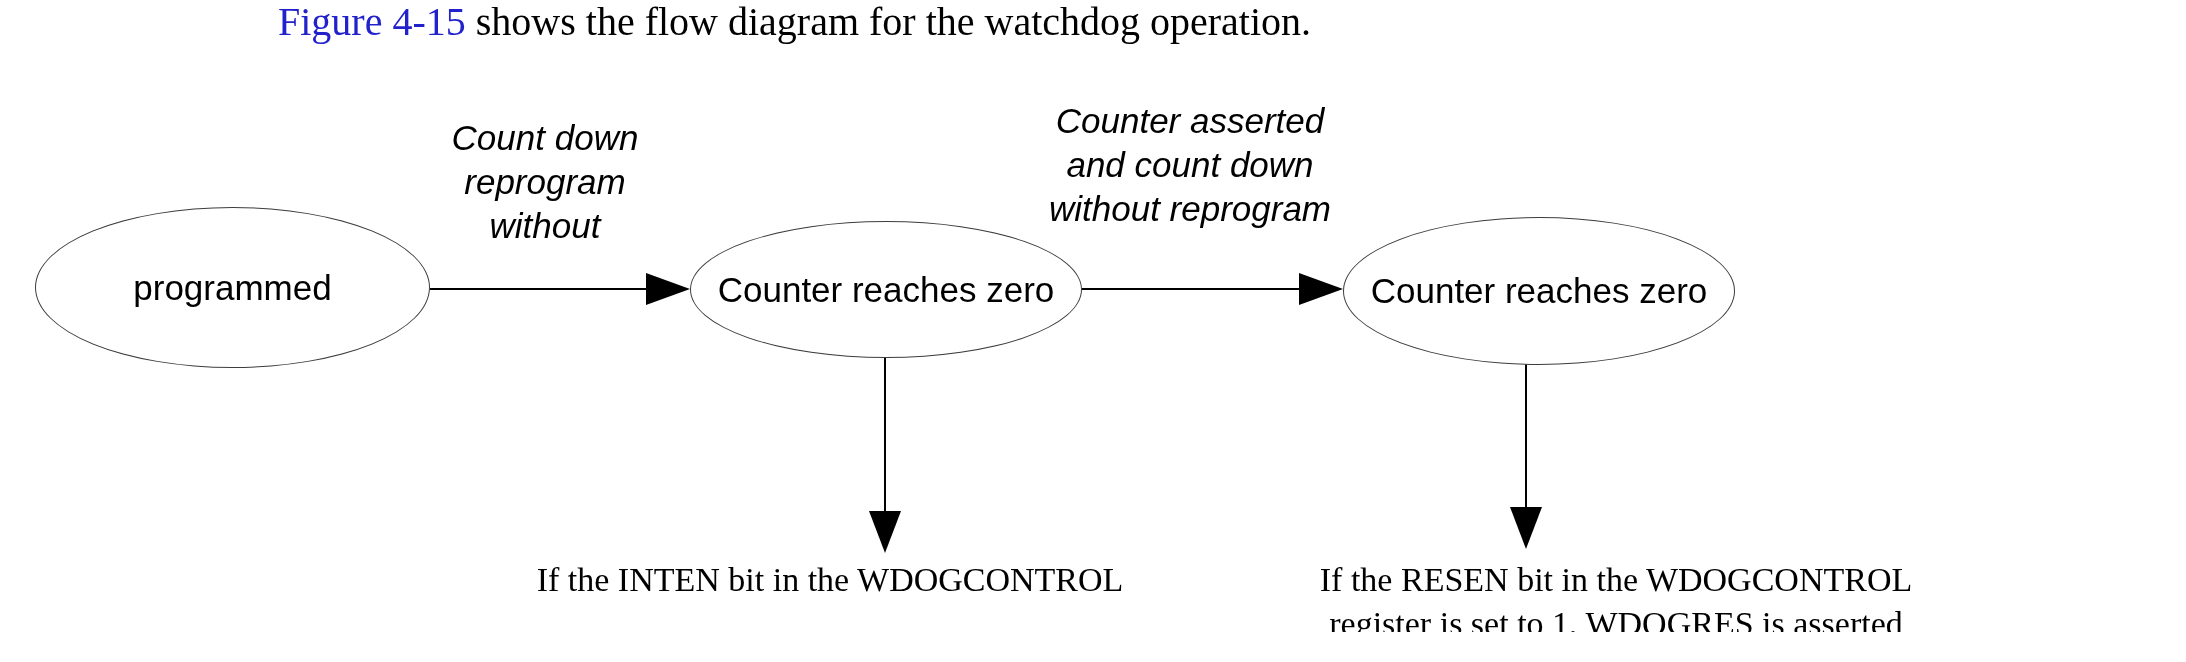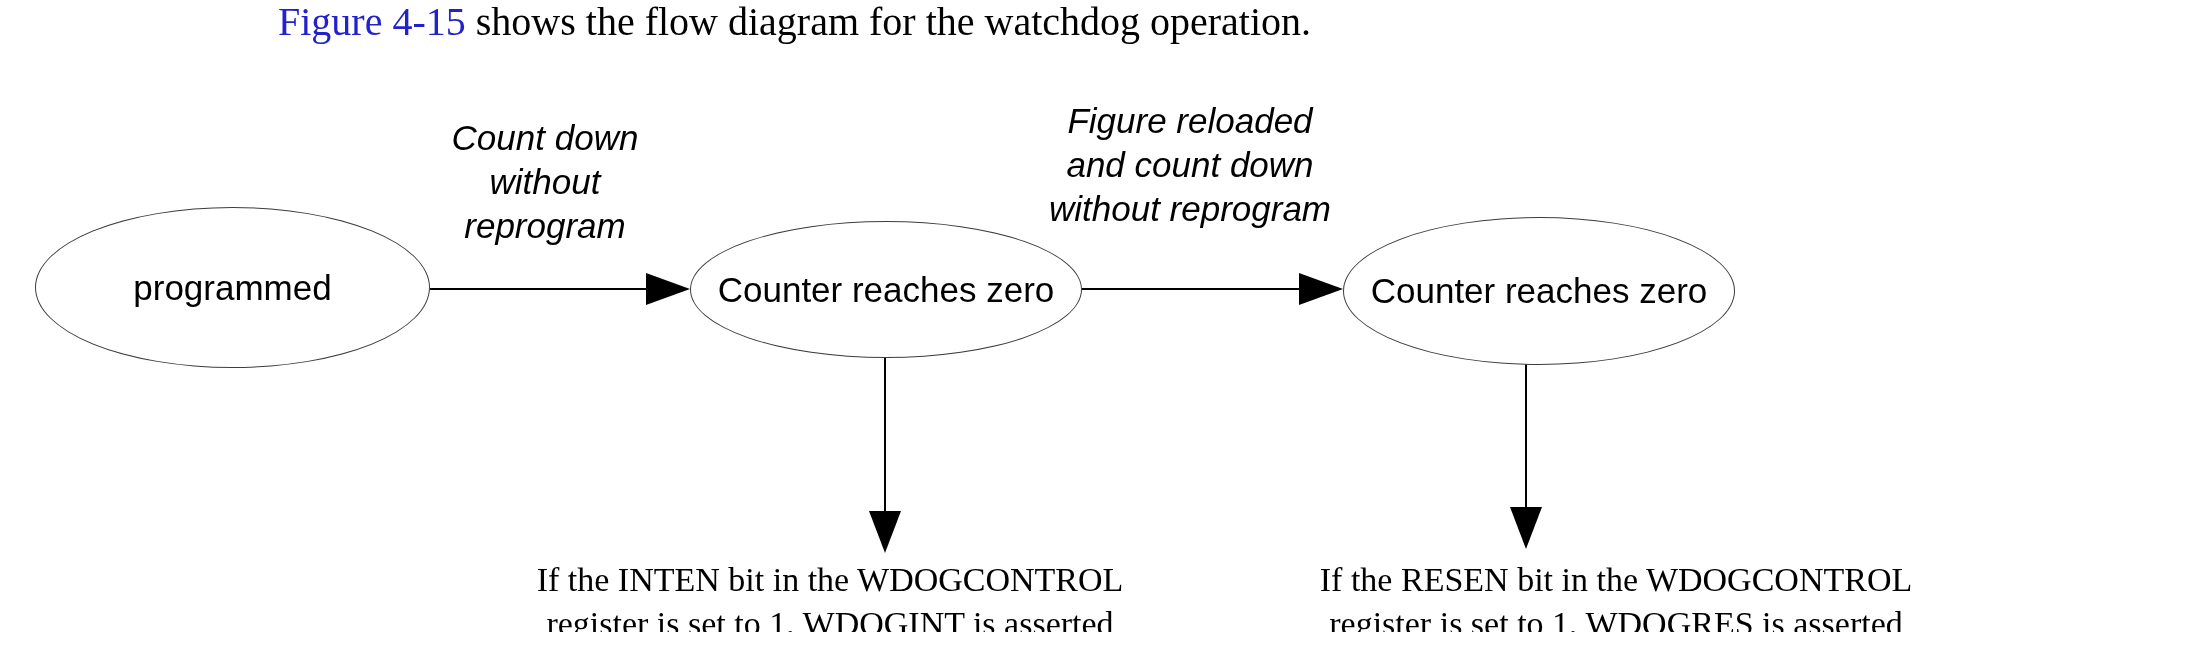--- a/index.html
+++ b/index.html
@@ -109,33 +109,32 @@
   <div class="node node-2">
     <span>Counter reaches zero</span>
   </div>
 
   <div class="node node-3">
     <span>Counter reaches zero</span>
   </div>
 
   <div class="edge-label edge-label-1">
     <span class="line">Count down</span>
+    <span class="line">reprogram</span>
     <span class="line">without</span>
-    <span class="line">reprogram</span>
   </div>
 
   <div class="edge-label edge-label-2">
-    <span class="line">Figure reloaded</span>
+    <span class="line">Counter asserted</span>
     <span class="line">and count down</span>
     <span class="line">without reprogram</span>
   </div>
 
   <div class="note note-1">
     <span class="line">If the INTEN bit in the WDOGCONTROL</span>
-    <span class="line">register is set to 1, WDOGINT is asserted</span>
   </div>
 
   <div class="note note-2">
     <span class="line">If the RESEN bit in the WDOGCONTROL</span>
     <span class="line">register is set to 1, WDOGRES is asserted</span>
   </div>
 
 </div>
 
 </body></html>

